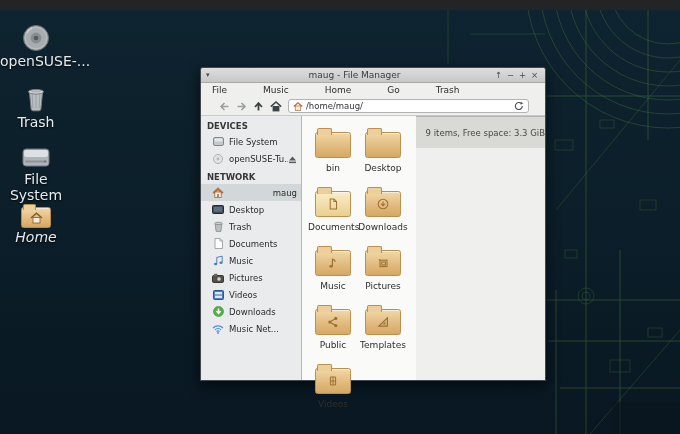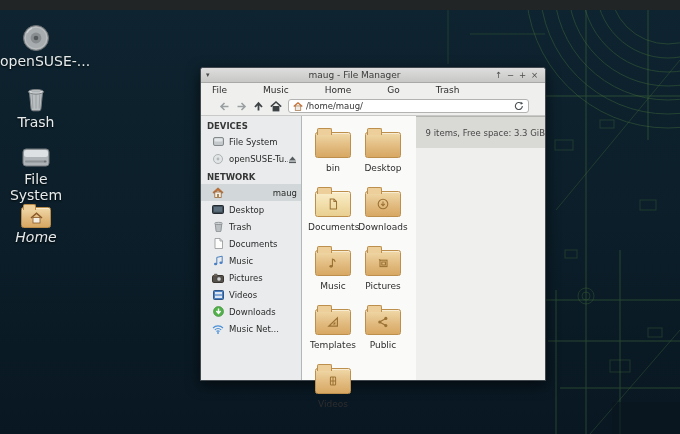--- a/index.html
+++ b/index.html
@@ -412,43 +412,43 @@
                     <path d="M3 3.4 L4.6 4.6"></path>
                   </g>
                 </svg>
             </div>
             <div class="flabel">Pictures</div>
           </div>
 
           <div class="fcell">
             <div class="folder">
               <svg width="14" height="14" viewBox="0 0 14 14">
-                  <path d="M2.8 11.2 L11.4 11.2 L11.4 2.8 Z" fill="none" stroke="#9b7233" stroke-width="1.2"></path>
-                  <path d="M6.6 9.4 h2.8 V6.6 Z" fill="#9b7233"></path>
-                </svg>
-            </div>
-            <div class="flabel">Templates</div>
-          </div>
-
-          <div class="fcell">
-            <div class="folder">
-              <svg width="14" height="14" viewBox="0 0 14 14">
                   <g fill="#9b7233">
                     <circle cx="9.8" cy="3.4" r="1.6"></circle>
                     <circle cx="3.8" cy="7" r="1.6"></circle>
                     <circle cx="9.8" cy="10.6" r="1.6"></circle>
                   </g>
                   <path d="M9.4 3.8 L4.4 6.6 M4.4 7.4 L9.4 10.2" stroke="#9b7233" stroke-width="1.1"></path>
                 </svg>
             </div>
             <div class="flabel">Public</div>
           </div>
 
           <div class="fcell">
             <div class="folder">
+              <svg width="14" height="14" viewBox="0 0 14 14">
+                  <path d="M2.8 11.2 L11.4 11.2 L11.4 2.8 Z" fill="none" stroke="#9b7233" stroke-width="1.2"></path>
+                  <path d="M6.6 9.4 h2.8 V6.6 Z" fill="#9b7233"></path>
+                </svg>
+            </div>
+            <div class="flabel">Templates</div>
+          </div>
+
+          <div class="fcell">
+            <div class="folder">
               <svg width="13" height="14" viewBox="0 0 14 14">
                   <g stroke="#9b7233" stroke-width="1.1" fill="none">
                     <rect x="4.2" y="2.6" width="5.6" height="8.8" rx="0.8"></rect>
                     <path d="M7 2.6 v8.8 M4.2 7 h5.6"></path>
                   </g>
                 </svg>
             </div>
             <div class="flabel">Videos</div>
           </div>
 

